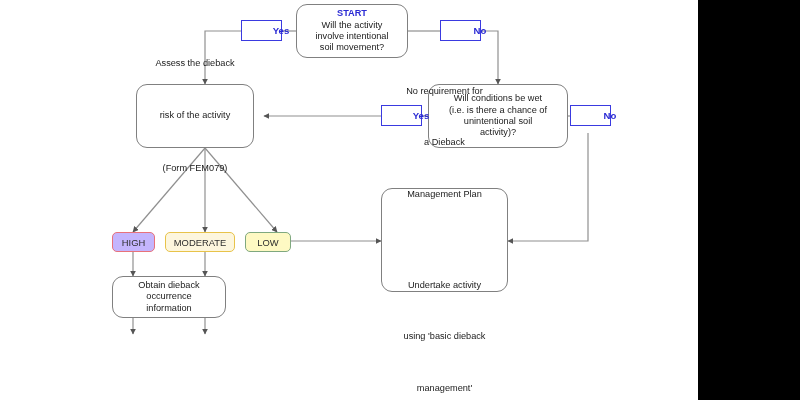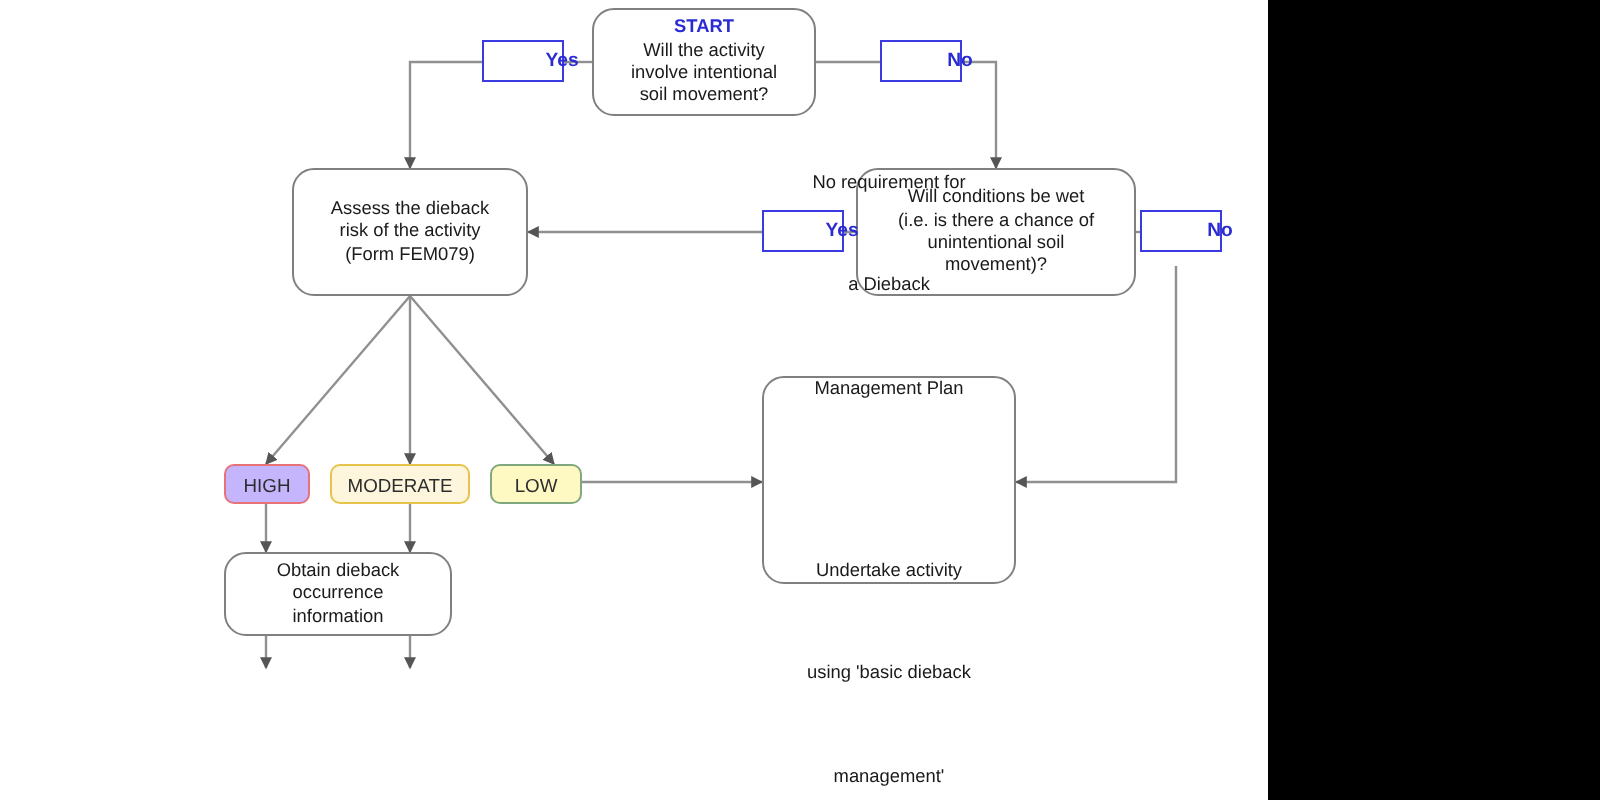--- a/index.html
+++ b/index.html
@@ -16,21 +16,21 @@
   #stage {
     position: relative;
     width: 800px;
     height: 400px;
     background: #000000;
   }
   #canvas {
     position: absolute;
     left: 0;
     top: 0;
-    width: 634px;
+    width: 698px;
     height: 400px;
     background: #ffffff;
     overflow: hidden;
   }
   #letterbox-right {
     position: absolute;
     left: 698px;
     top: 0;
     width: 102px;
     height: 400px;
@@ -160,24 +160,24 @@
       <span class="hdr">START</span>
       <span class="line">Will the activity</span>
       <span class="line">involve intentional</span>
       <span class="line">soil movement?</span>
     </div>
 
     <div class="node" style="left:428px; top:84px; width:140px; height:64px;">
       <span class="line">Will conditions be wet</span>
       <span class="line">(i.e. is there a chance of</span>
       <span class="line">unintentional soil</span>
-      <span class="line">movement)?</span>
-    </div>
-
-    <div class="node" style="left:146px; top:84px; width:118px; height:64px;">
+      <span class="line">activity)?</span>
+    </div>
+
+    <div class="node" style="left:136px; top:84px; width:118px; height:64px;gap:41px;">
       <span class="line">Assess the dieback</span>
       <span class="line">risk of the activity</span>
       <span class="line">(Form FEM079)</span>
     </div>
 
     <div class="node" style="left:381px; top:188px; width:127px; height:104px;gap:40px;">
       <span class="line">No requirement for</span>
       <span class="line">a Dieback</span>
       <span class="line">Management Plan</span>
       <span class="spacer"></span>

